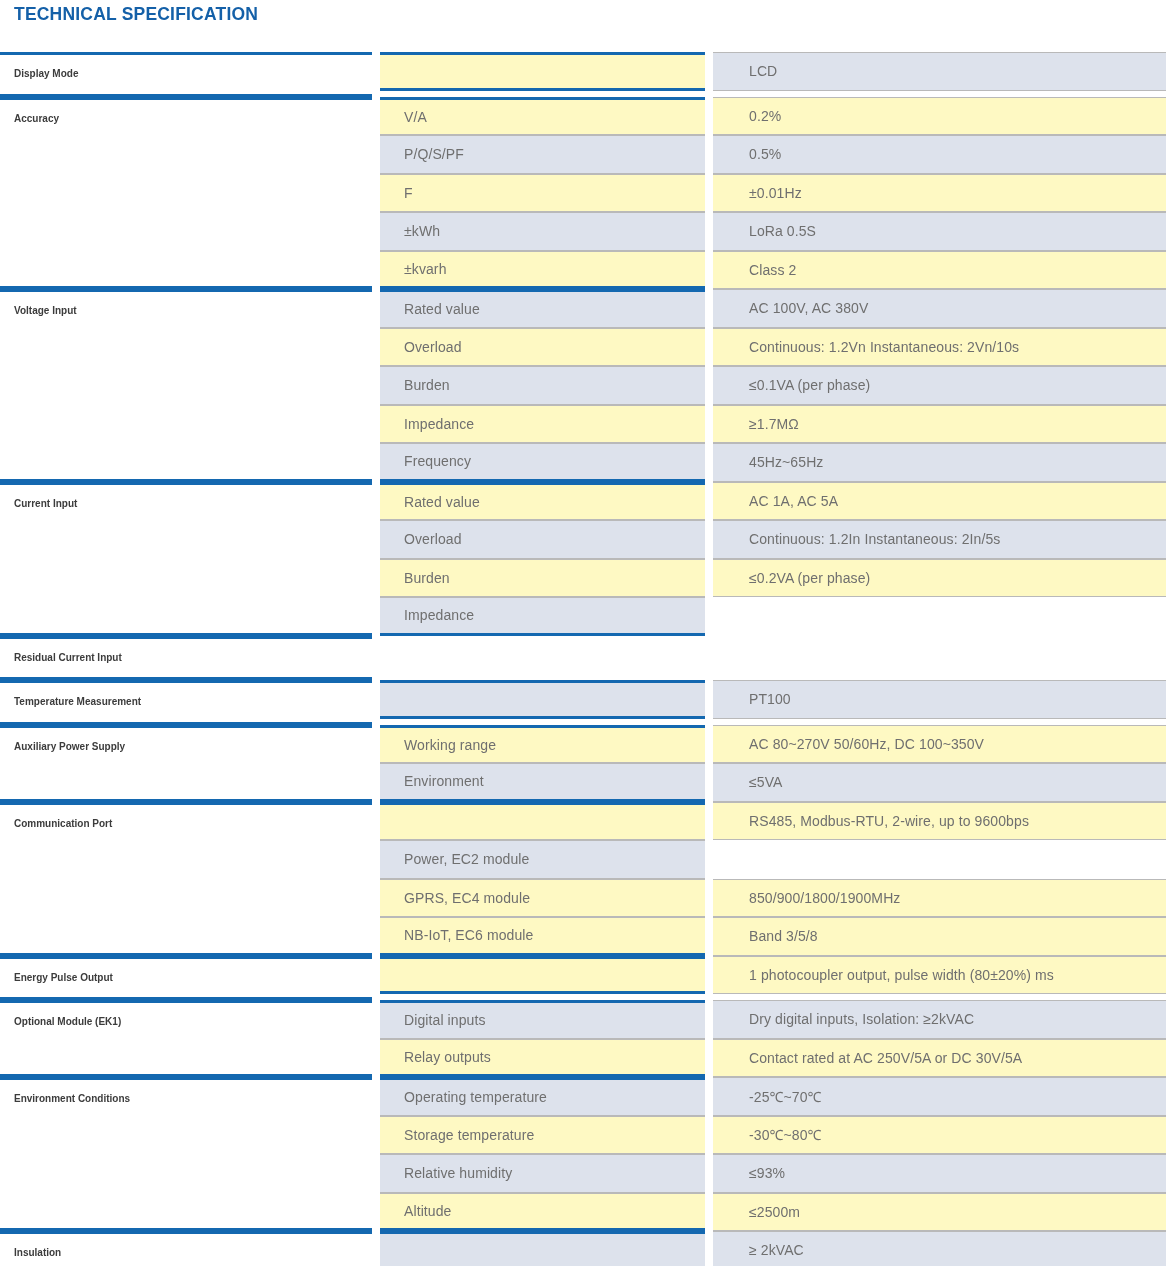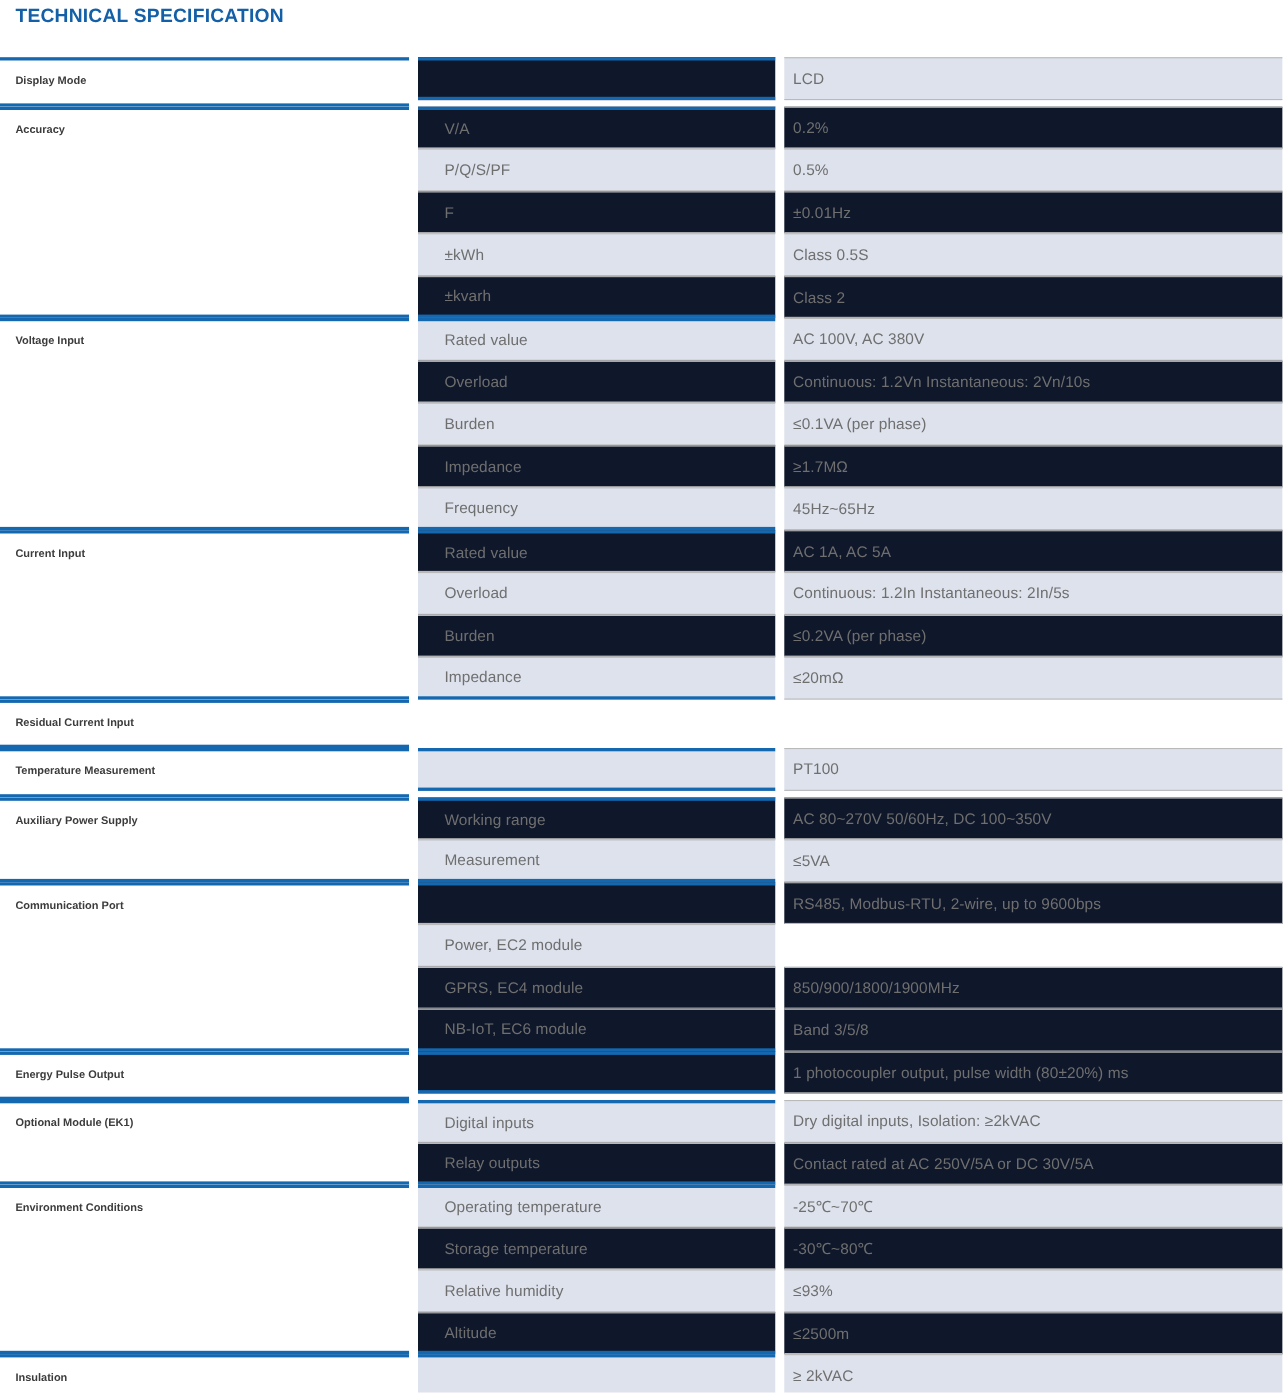--- a/index.html
+++ b/index.html
@@ -102,26 +102,26 @@
   }
 
   .cell-sub {
     width: 325px;
     flex: 0 0 325px;
     padding-left: 24px;
   }
 
   .cell-val {
     flex: 1 1 auto;
-    padding-left: 8px;
+    padding-left: 36px;
   }
 
   
   .cell-plain {
-    background: #0f172a;
+    background: #fef9c3;
     border-top: 1.5px solid #b9b9b9;
     border-bottom: 1.5px solid #b9b9b9;
   }
   .cell-shaded {
     background: #dde2ec;
     border-top: 1.5px solid #b9b9b9;
     border-bottom: 1.5px solid #b9b9b9;
   }
   
   .grp-top > .cell-sub { border-top: 3px solid #1468b0; }
@@ -165,21 +165,21 @@
             <div class="cell cell-val cell-shaded">0.5%</div>
           </div>
           <div class="srow">
             <div class="cell cell-sub cell-plain">F</div>
             <div class="gutter"></div>
             <div class="cell cell-val cell-plain">±0.01Hz</div>
           </div>
           <div class="srow">
             <div class="cell cell-sub cell-shaded">±kWh</div>
             <div class="gutter"></div>
-            <div class="cell cell-val cell-shaded">Class 0.5S</div>
+            <div class="cell cell-val cell-shaded">LoRa 0.5S</div>
           </div>
           <div class="srow grp-bot">
             <div class="cell cell-sub cell-plain">±kvarh</div>
             <div class="gutter"></div>
             <div class="cell cell-val cell-plain">Class 2</div>
           </div>
         </div>
       </div>
       <div class="spec-group">
         <div class="col-cat">
@@ -231,21 +231,20 @@
             <div class="cell cell-val cell-shaded">Continuous: 1.2In   Instantaneous: 2In/5s</div>
           </div>
           <div class="srow">
             <div class="cell cell-sub cell-plain">Burden</div>
             <div class="gutter"></div>
             <div class="cell cell-val cell-plain">≤0.2VA (per phase)</div>
           </div>
           <div class="srow grp-bot">
             <div class="cell cell-sub cell-shaded">Impedance</div>
             <div class="gutter"></div>
-            <div class="cell cell-val cell-shaded">≤20mΩ</div>
           </div>
         </div>
       </div>
       <div class="spec-group">
         <div class="col-cat">
           <span class="cat-text">Residual Current Input</span>
         </div>
         <div class="gutter"></div>
       </div>
       <div class="spec-group">
@@ -266,21 +265,21 @@
           <span class="cat-text">Auxiliary Power Supply</span>
         </div>
         <div class="gutter"></div>
         <div class="col-rows">
           <div class="srow grp-top">
             <div class="cell cell-sub cell-plain">Working range</div>
             <div class="gutter"></div>
             <div class="cell cell-val cell-plain">AC 80~270V 50/60Hz, DC 100~350V</div>
           </div>
           <div class="srow grp-bot">
-            <div class="cell cell-sub cell-shaded">Measurement</div>
+            <div class="cell cell-sub cell-shaded">Environment</div>
             <div class="gutter"></div>
             <div class="cell cell-val cell-shaded">≤5VA</div>
           </div>
         </div>
       </div>
       <div class="spec-group">
         <div class="col-cat">
           <span class="cat-text">Communication Port</span>
         </div>
         <div class="gutter"></div>

